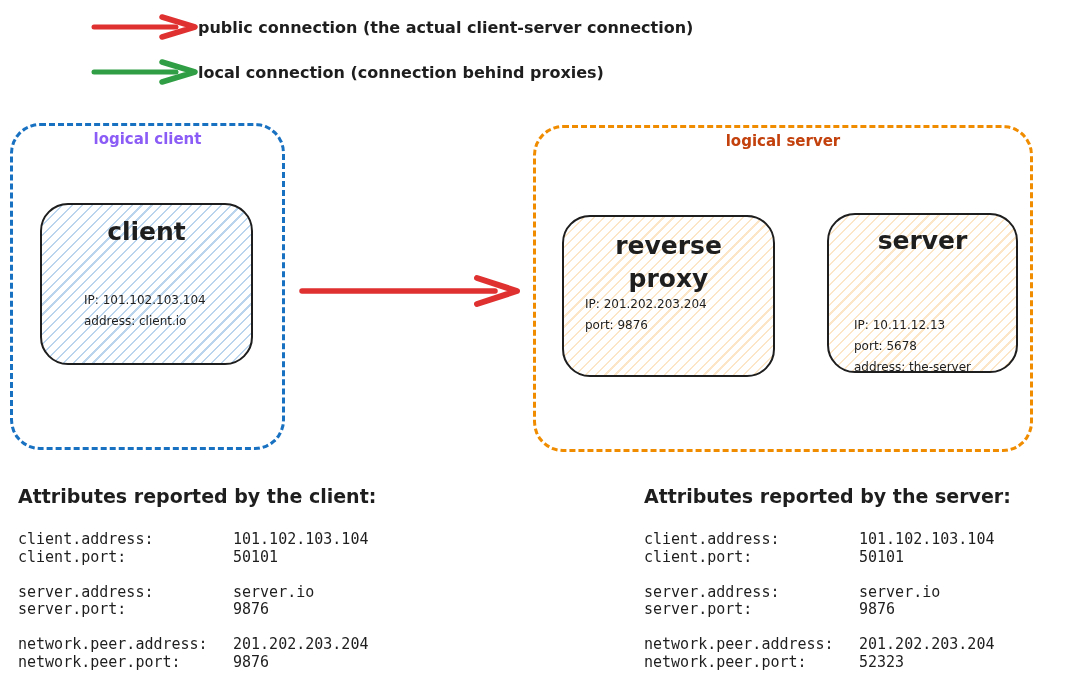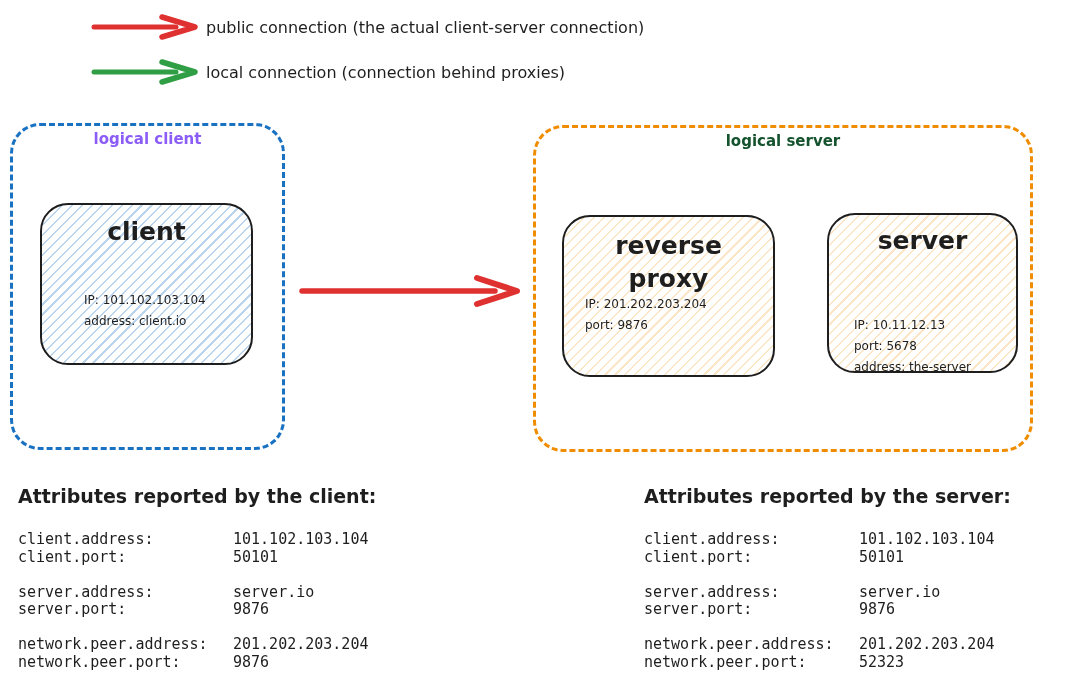--- a/index.html
+++ b/index.html
@@ -7,30 +7,30 @@
   .canvas {
     position:relative; width:1080px; height:691px; background:#ffffff;
     font-family:"DejaVu Sans", sans-serif; color:#1e1e1e; overflow:hidden;
   }
 
   
   .legend-row { position:absolute; left:88px; height:30px; display:flex; align-items:center; }
   .legend-row.row-0 { top:12px; }
   .legend-row.row-1 { top:57px;justify-content:space-between; }
   .legend-arrow { flex:0 0 auto; }
-  .legend-label { margin-left:8px; font-size:16px; white-space:nowrap; }
+  .legend-label { margin-left:0; font-size:16px; white-space:nowrap;font-weight:bold; }
 
   
   .group { position:absolute; border:3px dashed; border-radius:30px; }
   .group-client { left:10px; top:123px; width:275px; height:327px; border-color:#1971c2; }
   .group-server { left:533px; top:125px; width:500px; height:327px; border-color:#f08c00; }
   .group-label { position:absolute; top:4px; left:0; right:0; text-align:center;
                  font-size:15px; font-weight:bold; }
   .group-client .group-label { color:#8b5cf6; }
-  .group-server .group-label { color:#14532d; }
+  .group-server .group-label { color:#c2410c; }
 
   
   .node { position:absolute; border:2px solid #1e1e1e; border-radius:28px; background-color:#ffffff; }
   .client-node {
     left:40px; top:203px; width:213px; height:162px;
     background-image:repeating-linear-gradient(135deg, rgba(25,113,194,0.30) 0px, rgba(25,113,194,0.30) 1.5px, transparent 1.5px, transparent 7px);
     border-radius:28px;
   }
   .proxy-node {
     left:562px; top:215px; width:213px; height:162px;

